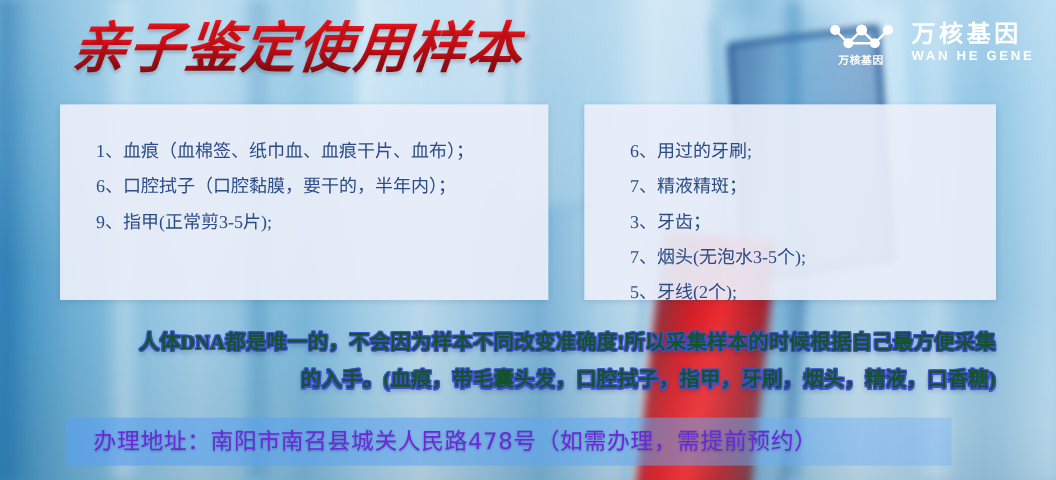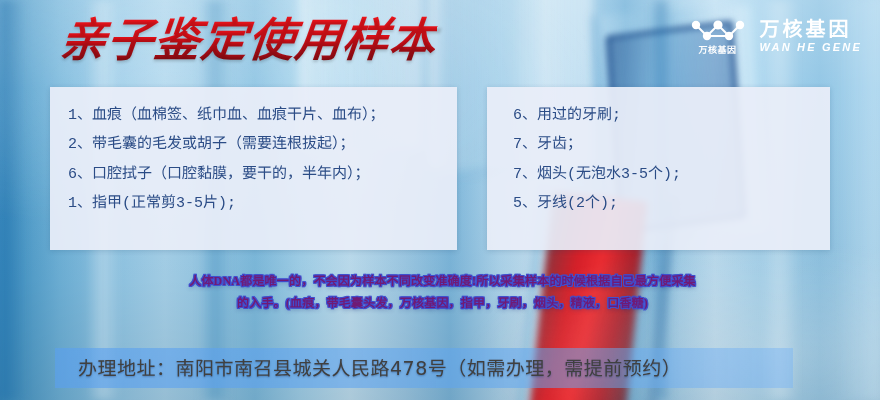--- a/index.html
+++ b/index.html
@@ -180,57 +180,56 @@
     color: #ffffff;
     letter-spacing: 3px;
     line-height: 1.05;
   }
   .logo-en {
     font-size: 11px;
     font-weight: 700;
     color: #ffffff;
     letter-spacing: 2.2px;
     line-height: 1.05;
-    font-style: italic;
   }
 
   
   .panel {
     position: absolute;
     background: rgba(234,238,249,0.93);
     box-shadow: 0 1px 5px rgba(20,60,100,0.18);
   }
   .panel-left  { left: 50px;  top: 87px; width: 407px; height: 163px; }
   .panel-right { left: 487px; top: 87px; width: 343px; height: 163px; }
 
   .panel-list {
     list-style: none;
-    margin: 0;
+    margin: 12px;
     padding: 14px 0 0 18px;
     color: #2b4c86;
     font-size: 15px;
     line-height: 1.95;
-    font-family: Liberation Mono, monospace;
+    font-family: Liberation Serif, serif;
     white-space: nowrap;
   }
   .panel-right .panel-list { padding-left: 26px; }
   .panel-list li { margin: 0; }
 
   
   .note {
     position: absolute;
     left: 55px;
     top: 270px;
     width: 775px;
     font-family: "Liberation Serif", "DejaVu Serif", serif;
-    font-size: 12px;
+    font-size: 17px;
     font-weight: 700;
     line-height: 1.85;
-    color: #701a75;
-    text-align: center;
+    color: #14532d;
+    text-align: right;
     text-shadow:
       -1px 0 0 #3f4fd0, 1px 0 0 #3f4fd0,
        0 -1px 0 #3f4fd0, 0 1px 0 #3f4fd0,
       -1px -1px 0 #3f4fd0, 1px -1px 0 #3f4fd0,
       -1px 1px 0 #3f4fd0, 1px 1px 0 #3f4fd0,
        0 2px 4px rgba(20,40,110,0.45);
     letter-spacing: 0.2px;
   }
   .note .l2 { display: block; }
 
@@ -242,21 +241,21 @@
     width: 738px;
     height: 40px;
     background: linear-gradient(90deg, rgba(90,160,240,0.62), rgba(96,166,240,0.55) 60%, rgba(120,180,245,0.45));
   }
   .addr-text {
     position: absolute;
     left: 78px;
     top: 352px;
     font-family: "DejaVu Sans", "Liberation Sans", sans-serif;
     font-size: 19px;
-    color: #404040;
+    color: #6d28d9;
     line-height: 32px;
     white-space: nowrap;
     text-shadow: 0 1px 2px rgba(25,60,120,0.45);
     letter-spacing: 0.5px;
   }
 </style>
 </head>
 <body>
 
 <div id="poster">
@@ -304,36 +303,36 @@
     </div>
     <div class="logo-words">
       <span class="logo-cn">万核基因</span>
       <span class="logo-en">WAN HE GENE</span>
     </div>
   </div>
 
   <div class="panel panel-left">
     <ul class="panel-list">
       <li>1、血痕（血棉签、纸巾血、血痕干片、血布）；</li>
-      <li>2、带毛囊的毛发或胡子（需要连根拔起）；</li>
       <li>6、口腔拭子（口腔黏膜，要干的，半年内）；</li>
-      <li>1、指甲(正常剪3-5片);</li>
+      <li>9、指甲(正常剪3-5片);</li>
     </ul>
   </div>
 
   <div class="panel panel-right">
     <ul class="panel-list">
       <li>6、用过的牙刷;</li>
-      <li>7、牙齿；</li>
+      <li>7、精液精斑；</li>
+      <li>3、牙齿；</li>
       <li>7、烟头(无泡水3-5个);</li>
       <li>5、牙线(2个);</li>
     </ul>
   </div>
 
   <div class="note">
     <span class="l1">人体DNA都是唯一的，不会因为样本不同改变准确度!所以采集样本的时候根据自己最方便采集</span>
-    <span class="l2">的入手。(血痕，带毛囊头发，万核基因，指甲，牙刷，烟头，精液，口香糖)</span>
+    <span class="l2">的入手。(血痕，带毛囊头发，口腔拭子，指甲，牙刷，烟头，精液，口香糖)</span>
   </div>
 
   <div class="addr-bar"></div>
   <div class="addr-text">办理地址：南阳市南召县城关人民路478号（如需办理，需提前预约）</div>
 
 </div>
 
 </body></html>

